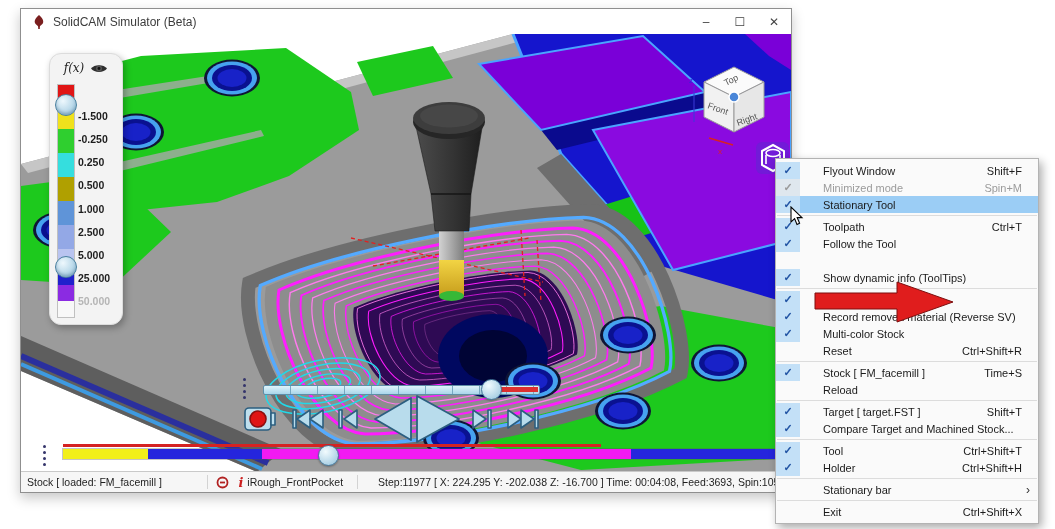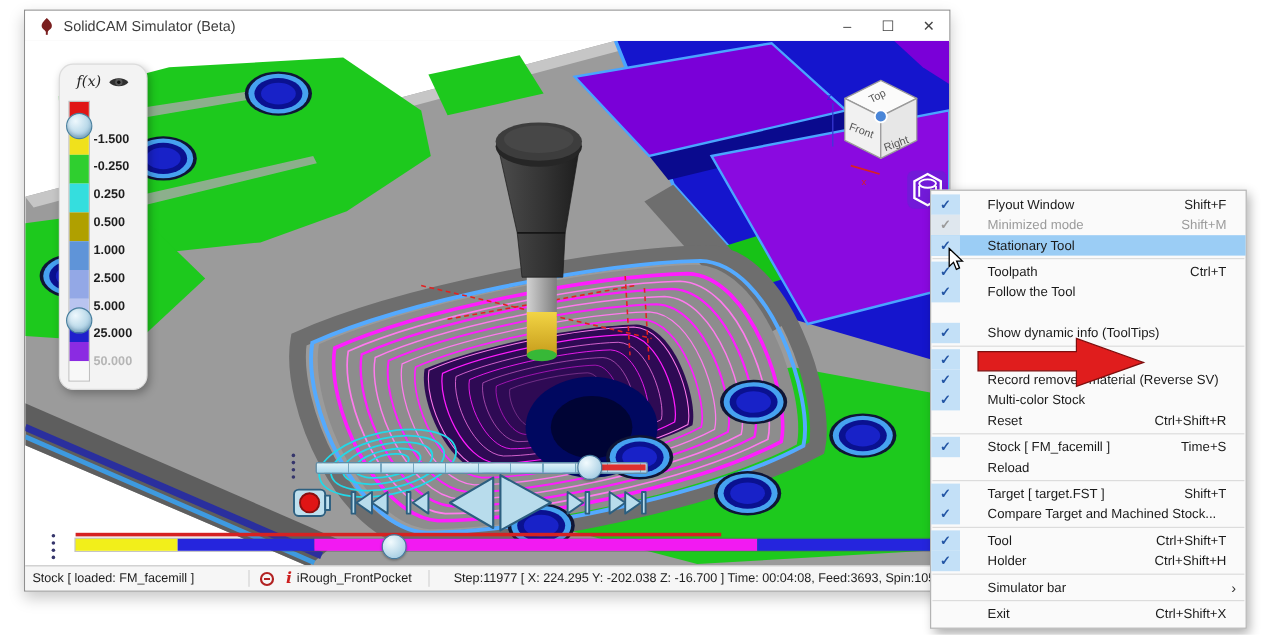--- a/index.html
+++ b/index.html
@@ -403,21 +403,21 @@
 <div class="menu">
   <div>
       <div class="mi">
         <span class="chk on">✓</span>
         <span class="lbl">Flyout Window</span>
         <span class="sc">Shift+F</span>
       </div>
       <div class="mi dis">
         <span class="chk on">✓</span>
         <span class="lbl">Minimized mode</span>
-        <span class="sc">Shift+M</span>
+        <span class="sc">Spin+M</span>
       </div>
       <div class="mi hl">
         <span class="chk on">✓</span>
         <span class="lbl">Stationary Tool</span>
       </div>
       <div class="msep"></div>
       <div class="mi">
         <span class="chk on">✓</span>
         <span class="lbl">Toolpath</span>
         <span class="sc">Ctrl+T</span>
@@ -478,21 +478,21 @@
         <span class="sc">Ctrl+Shift+T</span>
       </div>
       <div class="mi">
         <span class="chk on">✓</span>
         <span class="lbl">Holder</span>
         <span class="sc">Ctrl+Shift+H</span>
       </div>
       <div class="msep"></div>
       <div class="mi">
         <span class="chk"></span>
-        <span class="lbl">Simulator bar</span>
+        <span class="lbl">Stationary bar</span>
         <span class="sub">›</span>
       </div>
       <div class="msep"></div>
       <div class="mi">
         <span class="chk"></span>
         <span class="lbl">Exit</span>
         <span class="sc">Ctrl+Shift+X</span>
       </div>
     </div>
   <svg class="cursor-svg" width="14" height="20" viewBox="0 0 14 20">

